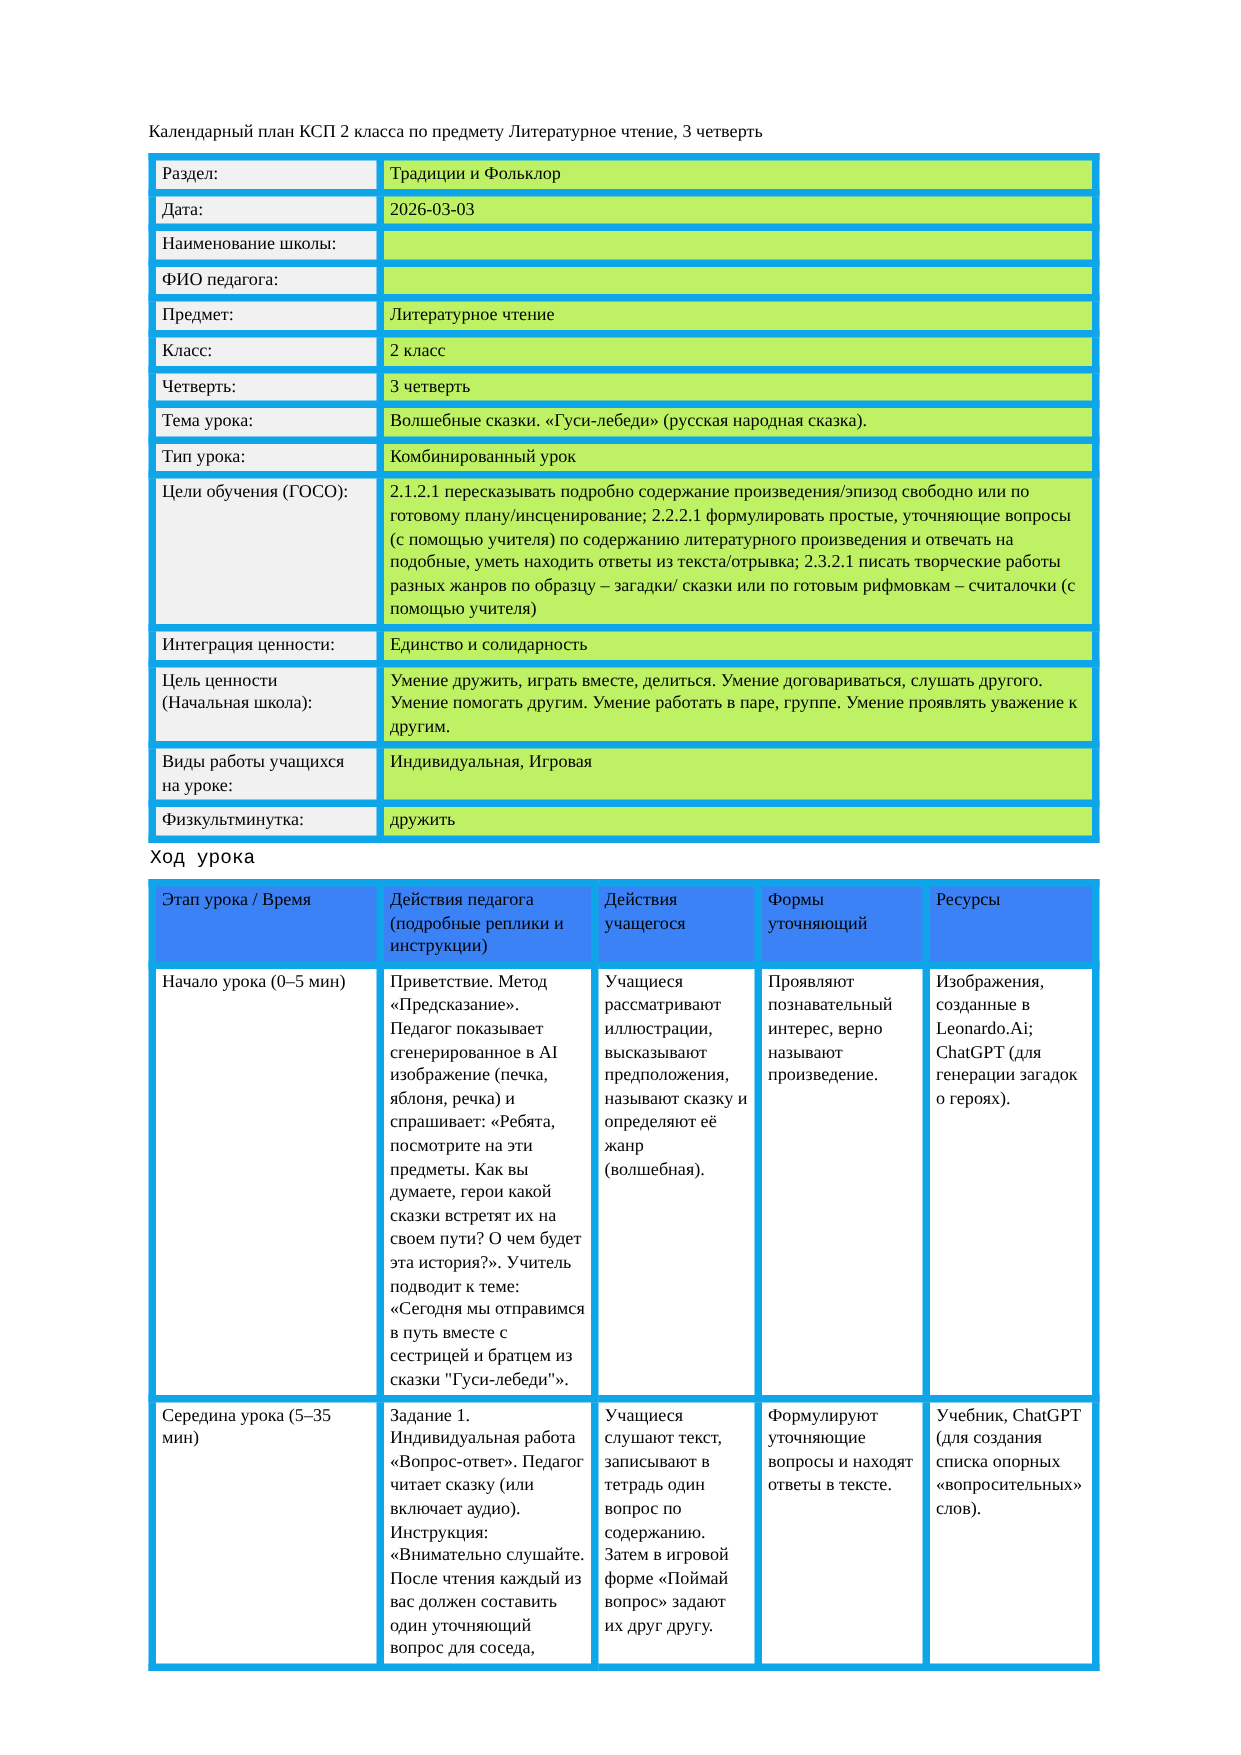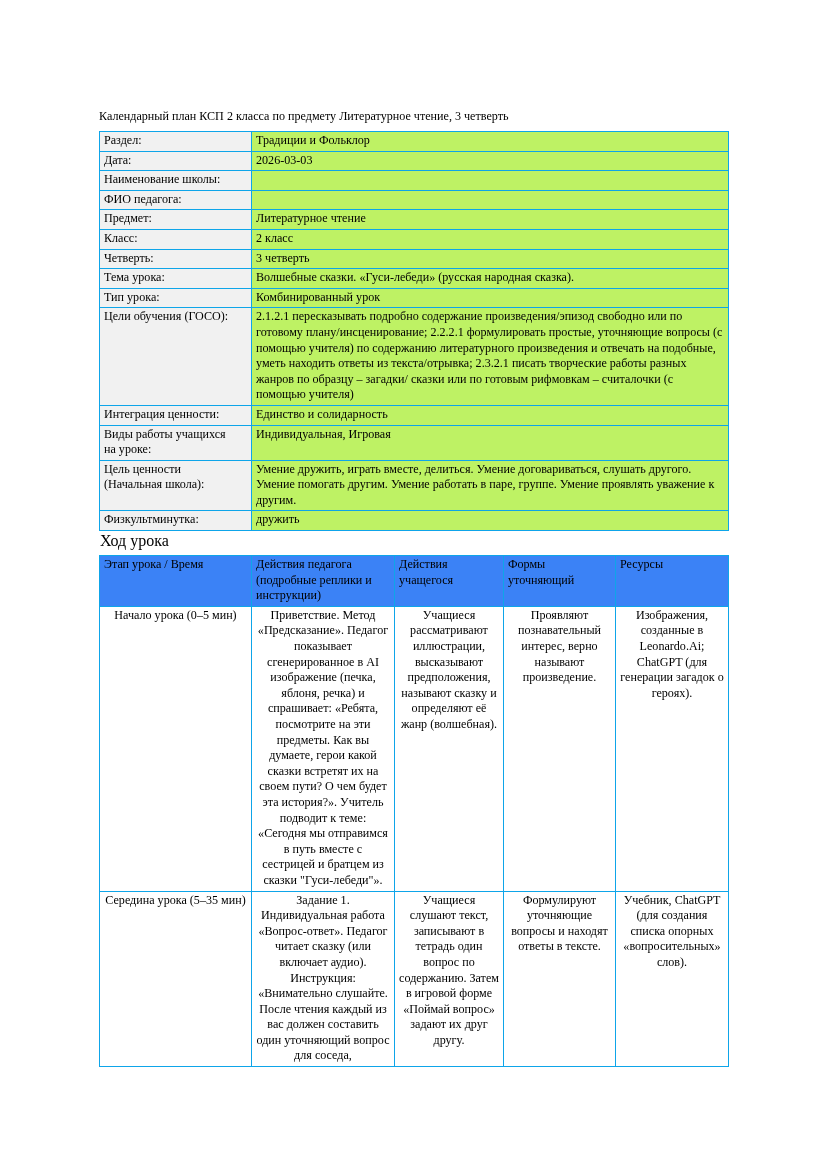--- a/index.html
+++ b/index.html
@@ -13,43 +13,44 @@
     height: 1170px;
     font-family: "Liberation Serif", "DejaVu Serif", serif;
     color: #000000;
     -webkit-font-smoothing: antialiased;
   }
   .page {
     position: relative;
     width: 827px;
     height: 822px;
     box-sizing: border-box;
-    padding: 108px 92px 0 99px;
+    padding: 79px 92px 0 99px;
     background: #ffffff;
   }
   .doc-title {
     font-size: 12.1px;
     line-height: 16px;
     margin: 0 0 7px 0;
     white-space: nowrap;
   }
   .section-label {
-    font-size: 16px;
+    font-size: 13px;
     line-height: 16px;
     margin: 2px 0 6px 1px;
+    font-family: Liberation Mono, monospace;
   }
   table {
     border-collapse: collapse;
     table-layout: fixed;
     width: 629px;
     font-size: 12.1px;
     line-height: 15.6px;
   }
   table td, table th {
-    border: 1px solid #0ea5e9;
+    border: 5px solid #0ea5e9;
     vertical-align: top;
     padding: 1px 4px 2px 4px;
     text-align: left;
     font-weight: normal;
   }
   
   .info-table {
     margin-bottom: 0;
   }
   .info-table col.c1 { width: 152px; }
@@ -70,21 +71,20 @@
   .flow-table col.f3 { width: 109px; }
   .flow-table col.f4 { width: 112px; }
   .flow-table col.f5 { width: 113px; }
   .flow-table thead td {
     background: #3b82f6;
     height: 43px;
     margin-top: 19px;
   }
   .flow-table tbody td {
     background: #ffffff;
-    text-align: center;
   }
 </style>
 </head>
 <body>
 
 <div class="page">
 
   <p class="doc-title">Календарный план КСП 2 класса по предмету Литературное чтение, 3 четверть</p>
 
   <table class="info-table">
@@ -132,31 +132,31 @@
       <tr>
         <td class="label">Цели обучения (ГОСО):</td>
         <td class="value">2.1.2.1 пересказывать подробно содержание произведения/эпизод свободно или по готовому плану/инсценирование; 2.2.2.1 формулировать простые, уточняющие вопросы (с помощью учителя) по содержанию литературного произведения и отвечать на подобные, уметь находить ответы из текста/отрывка; 2.3.2.1 писать творческие работы разных жанров по образцу – загадки/ сказки или по готовым рифмовкам – считалочки (с помощью учителя)</td>
       </tr>
       <tr>
         <td class="label">Интеграция ценности:</td>
         <td class="value">Единство и солидарность</td>
       </tr>
       <tr>
         <td class="label">
+          <span class="lbl-line">Цель ценности</span>
+          <span class="lbl-line">(Начальная школа):</span>
+        </td>
+        <td class="value">Умение дружить, играть вместе, делиться. Умение договариваться, слушать другого. Умение помогать другим. Умение работать в паре, группе. Умение проявлять уважение к другим.</td>
+      </tr>
+      <tr>
+        <td class="label">
           <span class="lbl-line">Виды работы учащихся</span>
           <span class="lbl-line">на уроке:</span>
         </td>
         <td class="value">Индивидуальная, Игровая</td>
-      </tr>
-      <tr>
-        <td class="label">
-          <span class="lbl-line">Цель ценности</span>
-          <span class="lbl-line">(Начальная школа):</span>
-        </td>
-        <td class="value">Умение дружить, играть вместе, делиться. Умение договариваться, слушать другого. Умение помогать другим. Умение работать в паре, группе. Умение проявлять уважение к другим.</td>
       </tr>
       <tr>
         <td class="label">Физкультминутка:</td>
         <td class="value">дружить</td>
       </tr>
     </tbody>
   </table>
 
   <p class="section-label">Ход урока</p>
 

